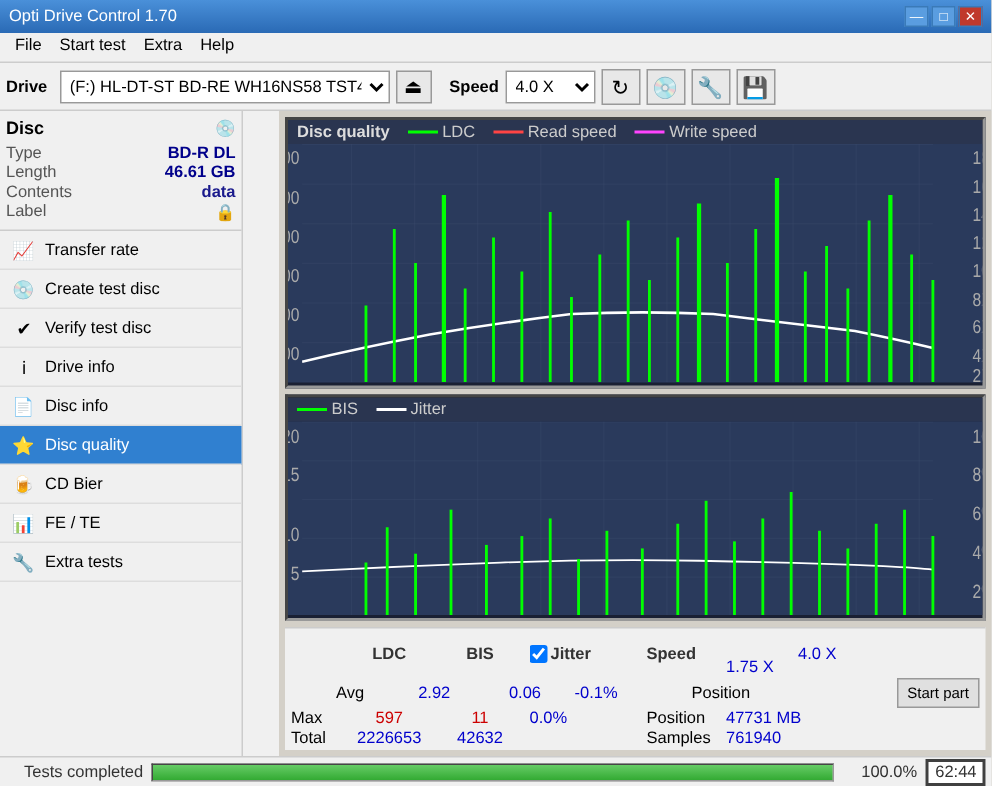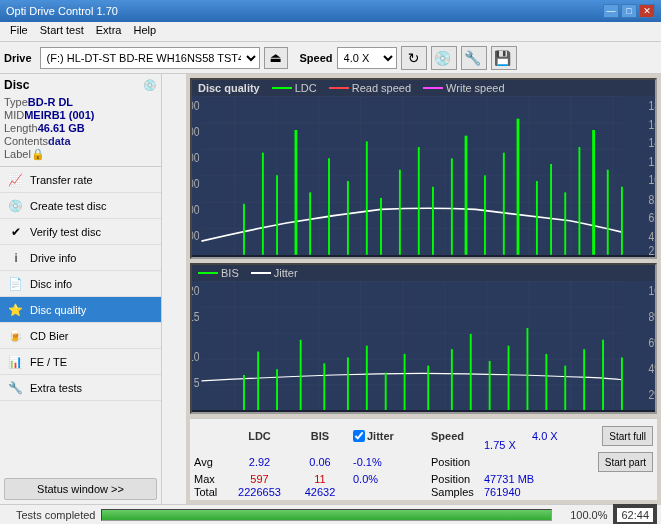--- a/index.html
+++ b/index.html
@@ -109,20 +109,21 @@
     }
     .disc-header {
       display: flex;
       align-items: center;
       justify-content: space-between;
       margin-bottom: 4px;
     }
     .disc-title { font-weight: bold; font-size: 12px; }
     .disc-info-row {
       display: flex;
+      justify-content: space-between;
       margin-bottom: 1px;
       font-size: 10.5px;
     }
     .disc-info-label { color: #555; }
     .disc-info-value { color: #00008b; font-weight: bold; }
     .disc-info-value.data { color: #1a1a8c; }
     
     
     .nav-items { flex: 1; }
     .nav-item {
@@ -256,21 +257,21 @@
       border: 1px inset #999;
     }
     .progress-bar-fill {
       height: 100%;
       background: linear-gradient(to bottom, #66cc66, #33aa33);
     }
     .time-display {
       font-size: 11px;
       color: #333;
       background: white;
-      border: 4px solid #404040;
+      border: 2px solid #404040;
       padding: 1px 4px;
     }
   </style>
 </head>
 <body>
 
 <div class="titlebar">
   <span class="titlebar-title">Opti Drive Control 1.70</span>
   <div class="titlebar-controls">
     <div class="title-btn">—</div>
@@ -312,24 +313,20 @@
     <div class="disc-panel">
       <div class="disc-header">
         <span class="disc-title">Disc</span>
         <span>💿</span>
       </div>
       <div class="disc-info-row">
         <span class="disc-info-label">Type</span>
         <span class="disc-info-value">BD-R DL</span>
       </div>
       <div class="disc-info-row">
-        <span class="disc-info-label">MID</span>
-        <span class="disc-info-value">MEIRB1 (001)</span>
-      </div>
-      <div class="disc-info-row">
         <span class="disc-info-label">Length</span>
         <span class="disc-info-value">46.61 GB</span>
       </div>
       <div class="disc-info-row">
         <span class="disc-info-label">Contents</span>
         <span class="disc-info-value data">data</span>
       </div>
       <div class="disc-info-row">
         <span class="disc-info-label">Label</span>
         <span class="disc-info-value">🔒</span>
@@ -368,21 +365,20 @@
       <div class="nav-item">
         <span class="nav-icon">📊</span>
         <span>FE / TE</span>
       </div>
       <div class="nav-item">
         <span class="nav-icon">🔧</span>
         <span>Extra tests</span>
       </div>
     </div>
 
-    <div class="status-bar-btn">Status window &gt;&gt;</div>
   </div>
 
   <div class="content-area">
 
     <div class="chart-panel" style="flex: 1.2;">
       <div class="chart-header">
         <span class="chart-title">Disc quality</span>
         <div class="legend-item">
           <div class="legend-color" style="background:#00ff00;"></div>
           <span>LDC</span>
@@ -551,26 +547,23 @@
         </div>
         <div style="width:45px;">
           <span class="stats-header">Speed</span>
         </div>
         <div style="width:40px;margin-top:18px;">
           <span class="stats-value" style="color:#0000cc;">1.75 X</span>
         </div>
         <div style="width:50px;">
           <span class="stats-value" style="color:#0000cc;">4.0 X</span>
         </div>
-        <div style="flex:1; display:flex; justify-content:flex-end;">
-          <button class="stats-btn">Start full</button>
-        </div>
       </div>
       <div class="stats-row">
-        <div style="width:30px;">
+        <div style="width:30px;margin-left:30px;">
           <span>Avg</span>
         </div>
         <div class="stats-col" style="width:55px;">
           <span class="stats-value">2.92</span>
         </div>
         <div class="stats-col" style="width:50px;">
           <span class="stats-value">0.06</span>
         </div>
         <div style="width:70px;">
           <span class="stats-value neg">-0.1%</span>

